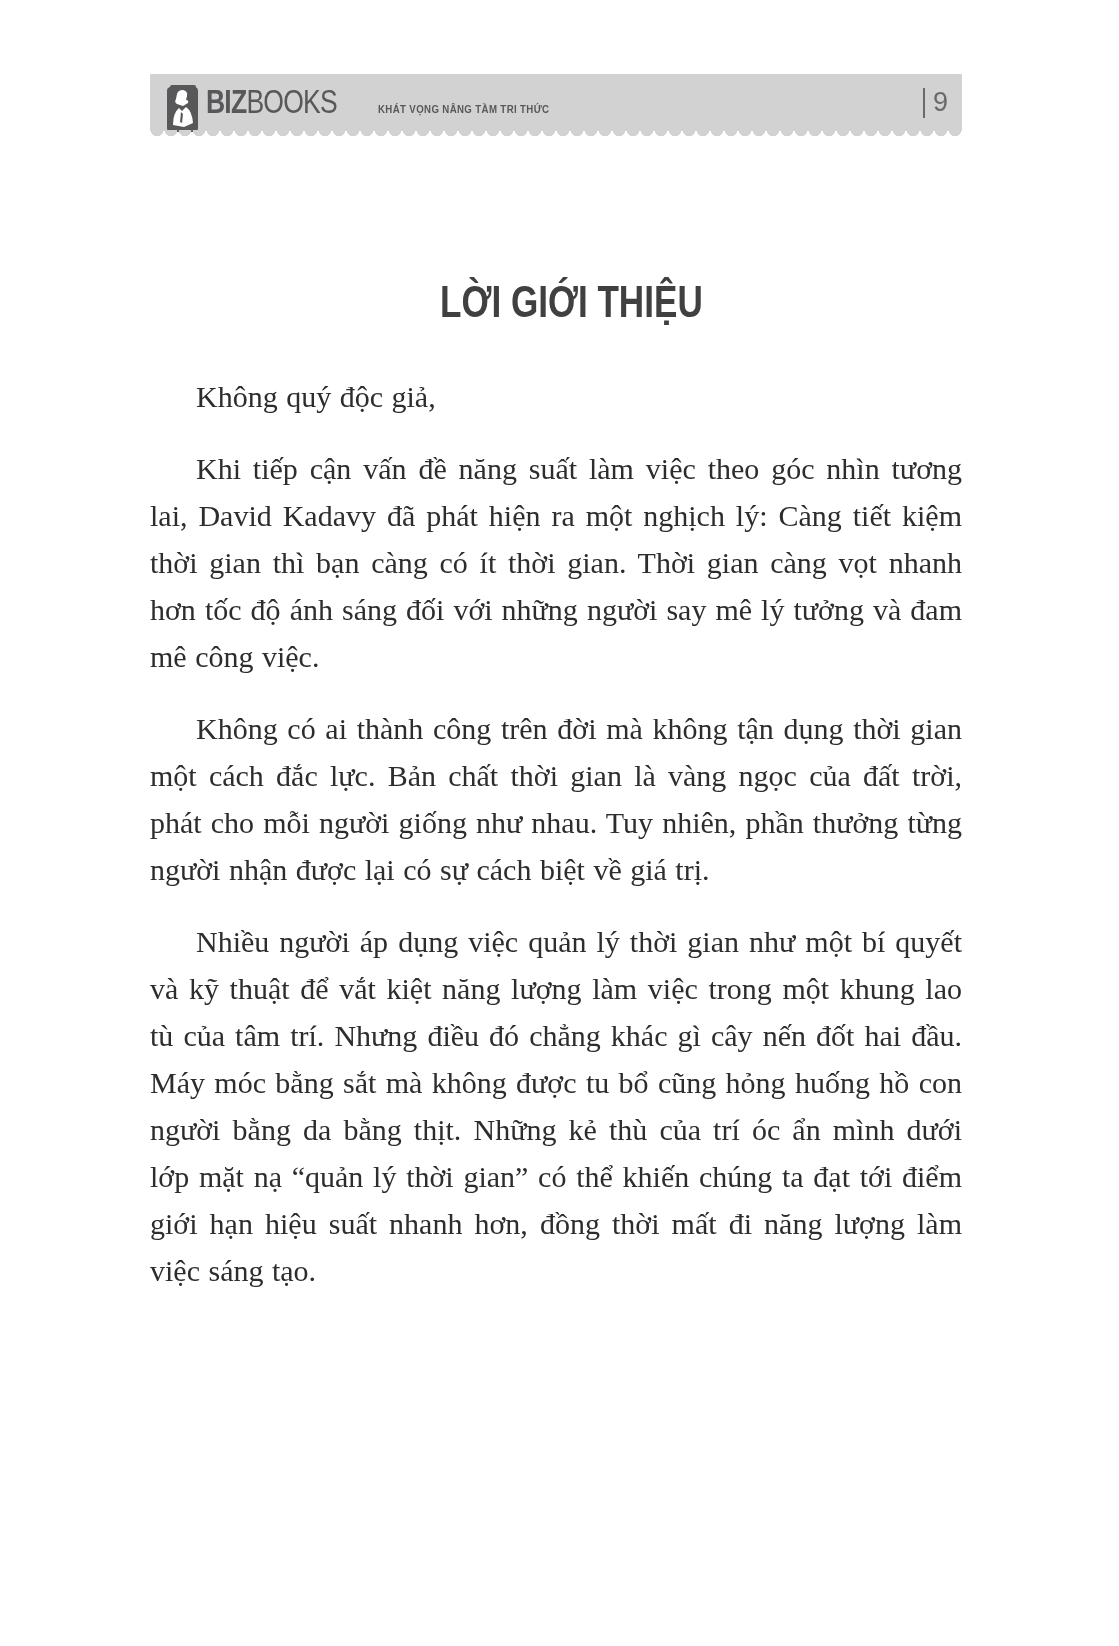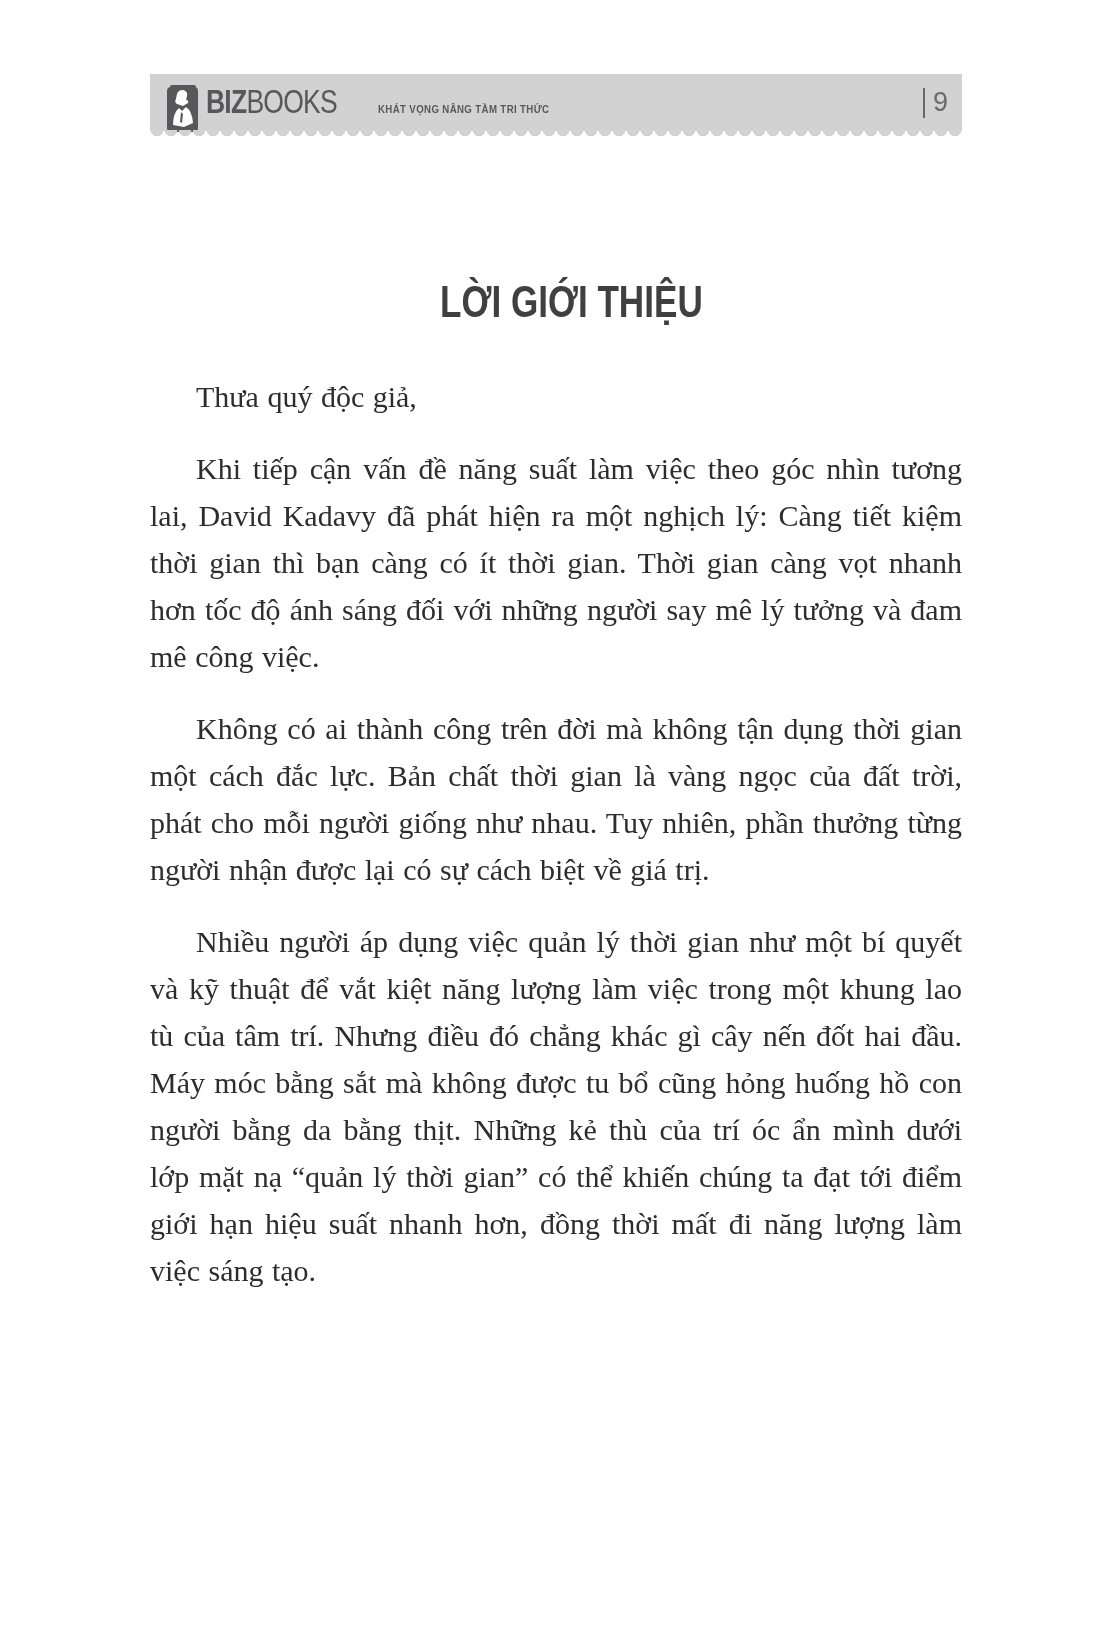--- a/index.html
+++ b/index.html
@@ -159,19 +159,19 @@
       <div class="page-num-bar"></div>
       <div class="page-num">9</div>
     </div>
   </div>
 
   <div class="chapter-title">
     <span class="condensed">LỜI GIỚI THIỆU</span>
   </div>
 
   <div class="body-text">
-      <p>Thưa quý độc giả,</p>
+      <p>Không quý độc giả,</p>
       <p>Khi tiếp cận vấn đề năng suất làm việc theo góc nhìn tương lai, David Kadavy đã phát hiện ra một nghịch lý: Càng tiết kiệm thời gian thì bạn càng có ít thời gian. Thời gian càng vọt nhanh hơn tốc độ ánh sáng đối với những người say mê lý tưởng và đam mê công việc.</p>
       <p>Không có ai thành công trên đời mà không tận dụng thời gian một cách đắc lực. Bản chất thời gian là vàng ngọc của đất trời, phát cho mỗi người giống như nhau. Tuy nhiên, phần thưởng từng người nhận được lại có sự cách biệt về giá trị.</p>
       <p>Nhiều người áp dụng việc quản lý thời gian như một bí quyết và kỹ thuật để vắt kiệt năng lượng làm việc trong một khung lao tù của tâm trí. Nhưng điều đó chẳng khác gì cây nến đốt hai đầu. Máy móc bằng sắt mà không được tu bổ cũng hỏng huống hồ con người bằng da bằng thịt. Những kẻ thù của trí óc ẩn mình dưới lớp mặt nạ “quản lý thời gian” có thể khiến chúng ta đạt tới điểm giới hạn hiệu suất nhanh hơn, đồng thời mất đi năng lượng làm việc sáng tạo.</p>
     </div>
 
 </div>
 
 </body></html>

